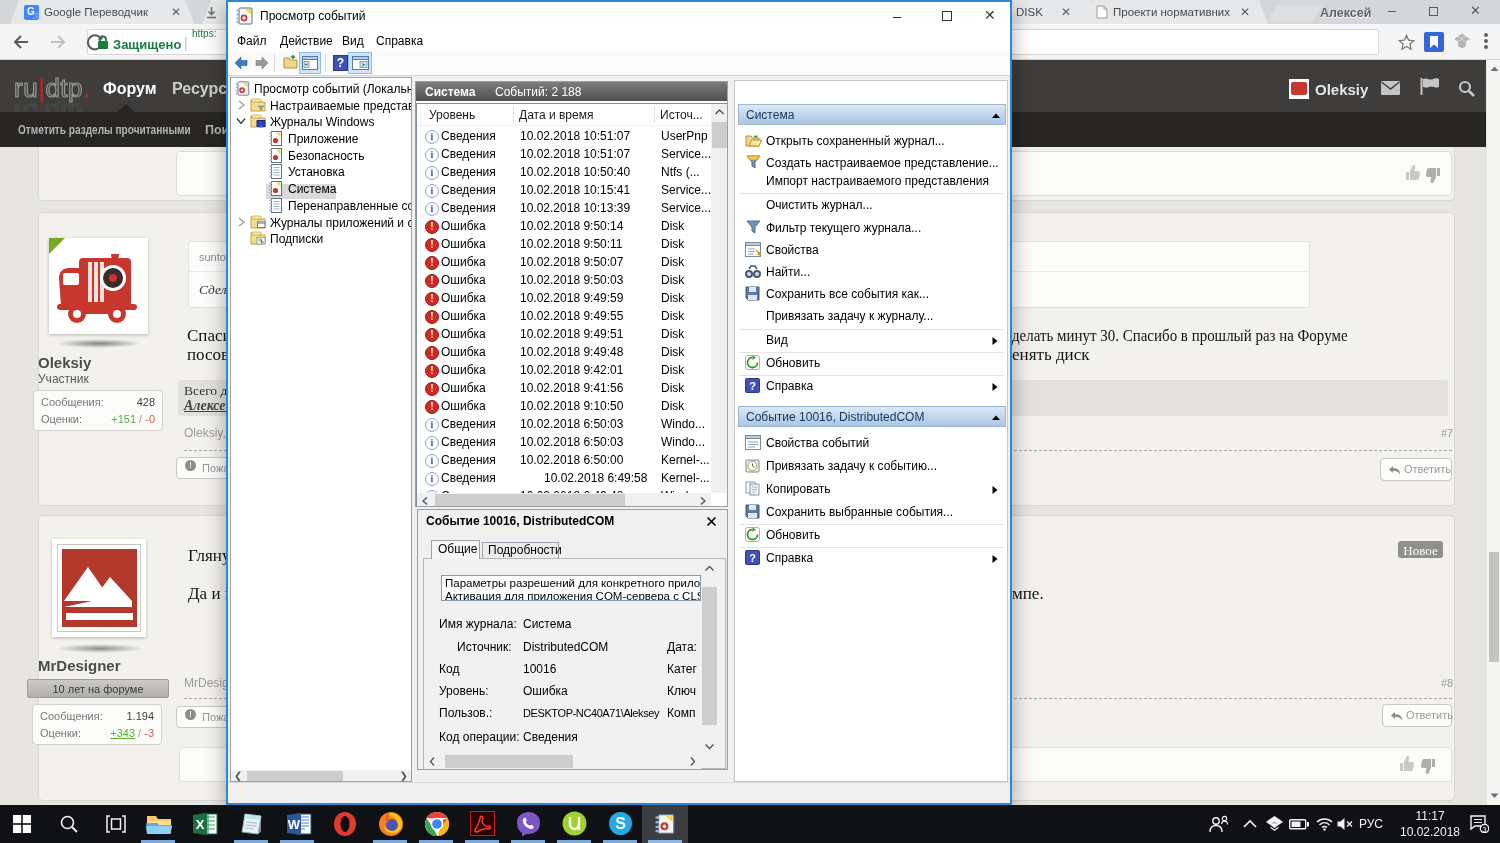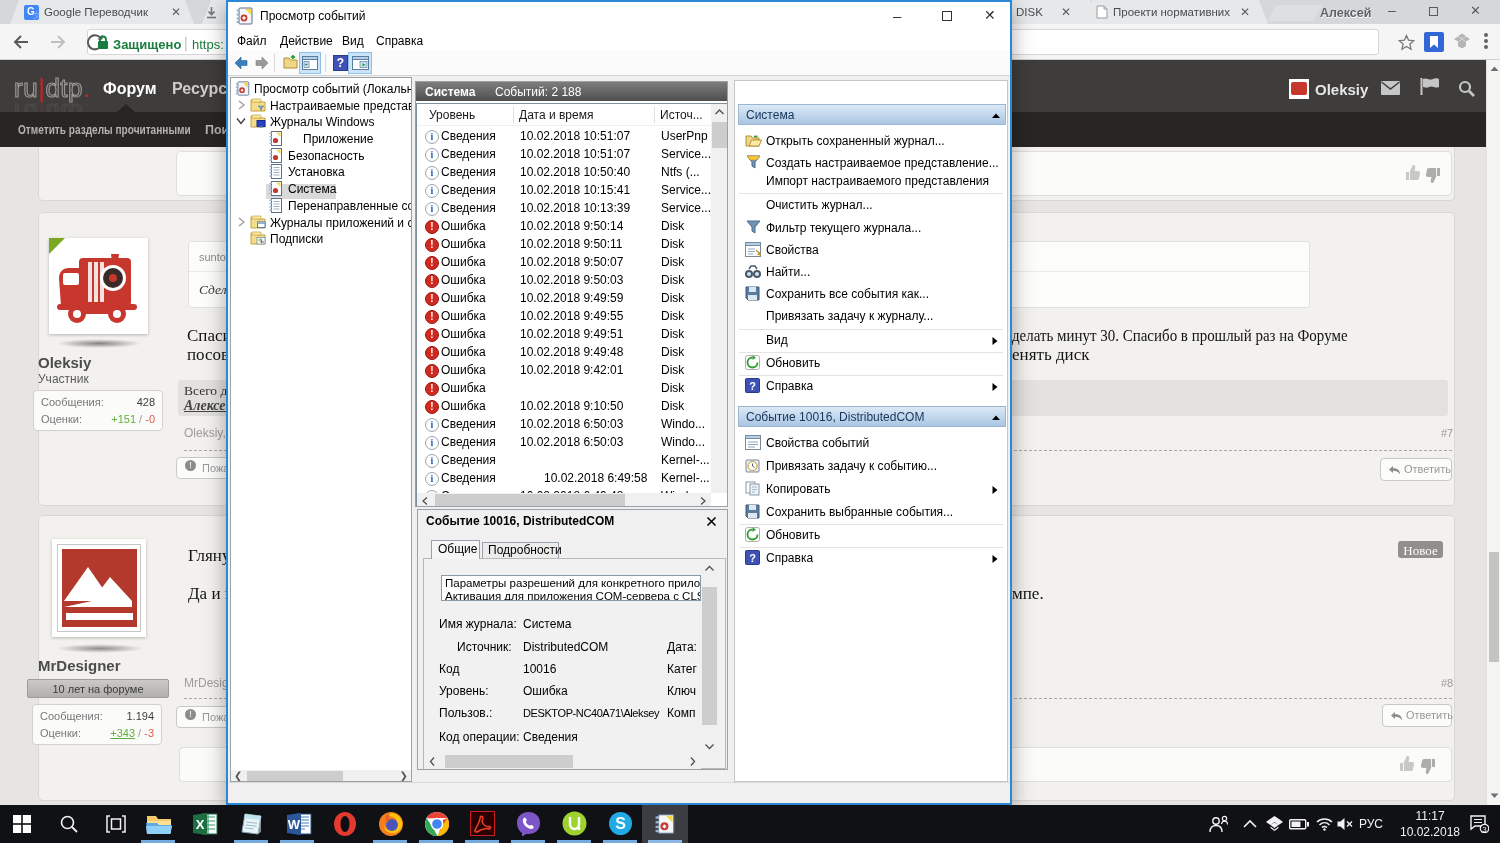--- a/index.html
+++ b/index.html
@@ -84,21 +84,21 @@
   <svg class="abs" style="left:86px; top:9px;" width="18" height="18" viewBox="0 0 18 18">
         <path d="M14.5 5 A 7 7 0 1 0 16 9" stroke="#5a5a5a" stroke-width="2" fill="none"></path>
         <path d="M16.5 1.5 L16.5 6.5 L11.5 6.5 Z" fill="#5a5a5a"></path>
       </svg>
   <svg class="abs" style="left:97px; top:11px;" width="12" height="15" viewBox="0 0 12 15">
         <rect x="1" y="6" width="10" height="8" rx="1" fill="#1a7c3e"></rect>
         <path d="M3 6 V4.5 A 3 3 0 0 1 9 4.5 V6" stroke="#1a7c3e" stroke-width="1.8" fill="none"></path>
       </svg>
   <span class="abs" style="left:113px; top:13px; font-size:13px; font-weight:bold; color:#1a7c3e;">Защищено</span>
   <span class="abs" style="left:184px; top:11px; font-size:14px; color:#c0c0c0;">|</span>
-  <span class="abs" style="left:192px; top:13px; font-size:13px; color:#1a7c3e;">https:</span>
+  <span class="abs" style="left:192px; top:4px; font-size:10px; color:#1a7c3e;">https:</span>
   <svg class="abs" style="left:1398px; top:10px;" width="17" height="17" viewBox="0 0 17 17">
         <path d="M8.5 1.5 L10.6 6.2 L15.8 6.7 L11.9 10.1 L13 15.2 L8.5 12.5 L4 15.2 L5.1 10.1 L1.2 6.7 L6.4 6.2 Z" fill="none" stroke="#777" stroke-width="1.3"></path>
       </svg>
   <div class="abs" style="left:1424px; top:8px; width:20px; height:20px; background:#3367d6; border-radius:2px;">
         <svg class="abs" style="left:5px; top:4px;" width="10" height="12">
           <path d="M1 0 h8 v12 l-4 -3.5 l-4 3.5 Z" fill="#fff"></path>
         </svg>
       </div>
   <svg class="abs" style="left:1453px; top:9px;" width="18" height="18" viewBox="0 0 18 18">
         <path d="M5 3 L9 0.5 L13 3 L9 5.5 Z M1 6 L5 3.5 L9 6 L5 8.5 Z M9 6 L13 3.5 L17 6 L13 8.5 Z M5 9 L9 6.5 L13 9 L9 11.5 Z M5 9 L5 13 L9 15.5 L9 11.5 Z M13 9 L13 13 L9 15.5 L9 11.5 Z" fill="#b5b5b5"></path>
@@ -348,21 +348,21 @@
     <span class="abs evtxt" style="left:39px; top:37px; white-space:nowrap;">Журналы Windows</span>
     <svg class="abs" style="left:38px; top:53px;" width="13" height="15" viewBox="0 0 13 15">
           <rect x="2.5" y="0.5" width="10" height="14" fill="#fff" stroke="#5a6f8a"></rect>
           <rect x="0.5" y="1.5" width="2.5" height="1.6" fill="#9db3cc"></rect>
           <rect x="0.5" y="4.8" width="2.5" height="1.6" fill="#9db3cc"></rect>
           <rect x="0.5" y="8.1" width="2.5" height="1.6" fill="#9db3cc"></rect>
           <rect x="0.5" y="11.4" width="2.5" height="1.6" fill="#9db3cc"></rect>
           <path d="M7 1.5 L11.5 1.5 L11.5 6 Z" fill="#f8d849"></path>
           <circle cx="6.5" cy="9.5" r="2.6" fill="#c03a30"></circle>
         </svg>
-    <span class="abs evtxt" style="left:72px; top:54px; white-space:nowrap;">Приложение</span>
+    <span class="abs evtxt" style="left:57px; top:54px; white-space:nowrap;">Приложение</span>
     <svg class="abs" style="left:38px; top:70px;" width="13" height="15" viewBox="0 0 13 15">
           <rect x="2.5" y="0.5" width="10" height="14" fill="#fff" stroke="#5a6f8a"></rect>
           <rect x="0.5" y="1.5" width="2.5" height="1.6" fill="#9db3cc"></rect>
           <rect x="0.5" y="4.8" width="2.5" height="1.6" fill="#9db3cc"></rect>
           <rect x="0.5" y="8.1" width="2.5" height="1.6" fill="#9db3cc"></rect>
           <rect x="0.5" y="11.4" width="2.5" height="1.6" fill="#9db3cc"></rect>
           <path d="M7 1.5 L11.5 1.5 L11.5 6 Z" fill="#f8d849"></path>
           <circle cx="6.5" cy="9.5" r="2.6" fill="#c03a30"></circle>
         </svg>
     <span class="abs evtxt" style="left:57px; top:71px; white-space:nowrap;">Безопасность</span>
@@ -481,35 +481,37 @@
       <div class="ico-e abs" style="left:8px; top:242px;">!</div>
           <span class="abs trow" style="left:24px; top:241px;">Ошибка</span>
           <span class="abs trow" style="left:103px; top:241px;">10.02.2018 9:49:48</span>
           <span class="abs trow" style="left:244px; top:241px;">Disk</span>
       <div class="ico-e abs" style="left:8px; top:260px;">!</div>
           <span class="abs trow" style="left:24px; top:259px;">Ошибка</span>
           <span class="abs trow" style="left:103px; top:259px;">10.02.2018 9:42:01</span>
           <span class="abs trow" style="left:244px; top:259px;">Disk</span>
       <div class="ico-e abs" style="left:8px; top:278px;">!</div>
           <span class="abs trow" style="left:24px; top:277px;">Ошибка</span>
+          <span class="abs trow" style="left:103px; top:277px;">10.02.2018 9:41:56</span>
           <span class="abs trow" style="left:244px; top:277px;">Disk</span>
       <div class="ico-e abs" style="left:8px; top:296px;">!</div>
           <span class="abs trow" style="left:24px; top:295px;">Ошибка</span>
           <span class="abs trow" style="left:103px; top:295px;">10.02.2018 9:10:50</span>
           <span class="abs trow" style="left:244px; top:295px;">Disk</span>
       <div class="ico-i abs" style="left:8px; top:314px;">i</div>
           <span class="abs trow" style="left:24px; top:313px;">Сведения</span>
           <span class="abs trow" style="left:103px; top:313px;">10.02.2018 6:50:03</span>
           <span class="abs trow" style="left:244px; top:313px;">Windo...</span>
       <div class="ico-i abs" style="left:8px; top:332px;">i</div>
           <span class="abs trow" style="left:24px; top:331px;">Сведения</span>
           <span class="abs trow" style="left:103px; top:331px;">10.02.2018 6:50:03</span>
           <span class="abs trow" style="left:244px; top:331px;">Windo...</span>
       <div class="ico-i abs" style="left:8px; top:350px;">i</div>
           <span class="abs trow" style="left:24px; top:349px;">Сведения</span>
+          <span class="abs trow" style="left:103px; top:349px;">10.02.2018 6:50:00</span>
           <span class="abs trow" style="left:244px; top:349px;">Kernel-...</span>
       <div class="ico-i abs" style="left:8px; top:368px;">i</div>
           <span class="abs trow" style="left:24px; top:367px;">Сведения</span>
           <span class="abs trow" style="left:103px; top:367px;margin-left:24px;">10.02.2018 6:49:58</span>
           <span class="abs trow" style="left:244px; top:367px;">Kernel-...</span>
       <div class="ico-i abs" style="left:8px; top:386px;">i</div>
           <span class="abs trow" style="left:24px; top:385px;">Сведения</span>
           <span class="abs trow" style="left:103px; top:385px;">10.02.2018 6:49:48</span>
           <span class="abs trow" style="left:244px; top:385px;">Windo...</span>
       <div class="abs" style="left:294px; top:0; width:17px; height:389px; background:#f0f0f0;">

